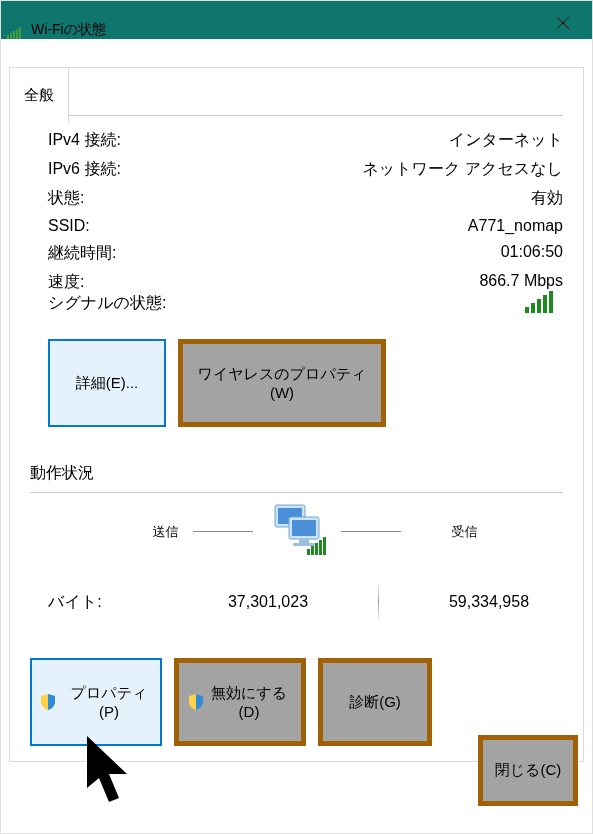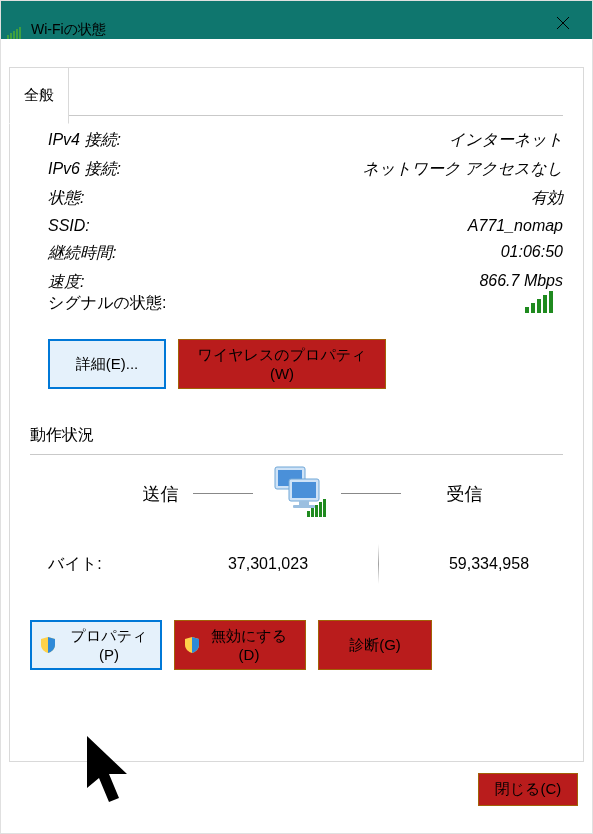--- a/index.html
+++ b/index.html
@@ -71,44 +71,43 @@
     height: 1px;
     border-top: 1px solid #c9c9c9;
     margin: 0 0 10px 0;
   }
   .conn-rows { padding: 0 0 0 18px; }
   .row {
     display: flex;
     justify-content: space-between;
     padding: 4px 0;
     font-size: 16px;
-    font-style: italic;
   }
   .row .label {}
   .row .value {}
   .signal-row {
     display: flex;
     justify-content: space-between;
     align-items:center;
     padding: 0 0 0 0;
     margin-top: -8px;
     font-size: 16px;
   }
   .signal-icon { margin-right: 6px; }
 
   .btn-row {
     display: flex;
     gap: 12px;
     margin-top: 22px;
     margin-left: 18px;
   }
   .btn {
-    background: #b91c1c;
-    border: 1px solid #a16207;
-    padding: 6px 10px;
+    background: #a3a3a3;
+    border: 5px solid #a16207;
+    padding: 21px 10px;
     font-size: 15px;
     text-align: center;
     cursor: default;
     font-family: inherit;
   }
   .btn.default-focus {
     background: #e5f1fb;
     border: 2px solid #0078d7;
     padding: 5px 9px;
   }
@@ -123,21 +122,21 @@
     margin-top: 36px;
   }
   .activity .divider { margin-top:4px;}
   .activity-graphic {
     display:flex;
     align-items:center;
     justify-content:center;
     gap:14px;
     margin-top: 10px;
   }
-  .activity-graphic .txt { font-size:18px; width: 100px; text-align:center;}
+  .activity-graphic .txt { font-size:13px; width: 100px; text-align:center;}
   .dash { width:60px; border-top:1px solid #888; height:0;}
   .bytes-row {
     display:flex;
     align-items:center;
     justify-content:space-between;
     margin-top: 22px;
     font-size: 16px;
     padding: 0 4px 0 18px;
   }
   .bytes-row .bytes-label { width: 110px;}

